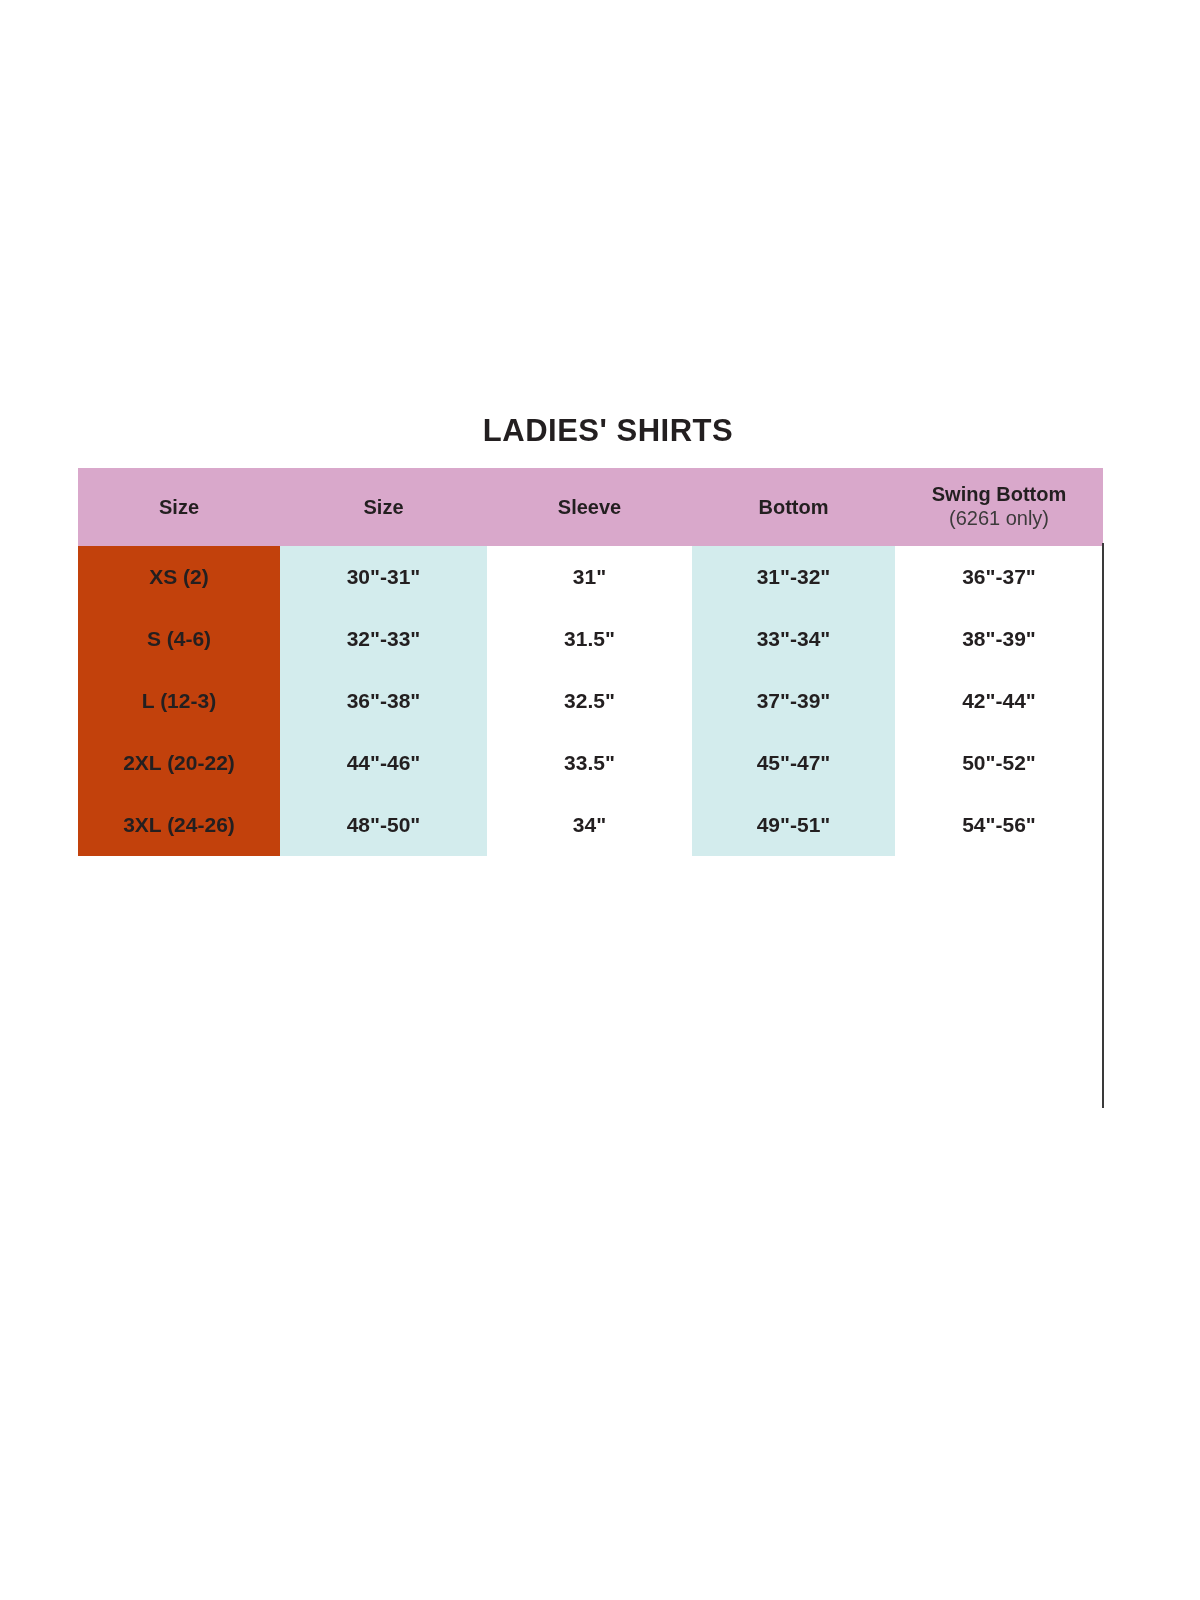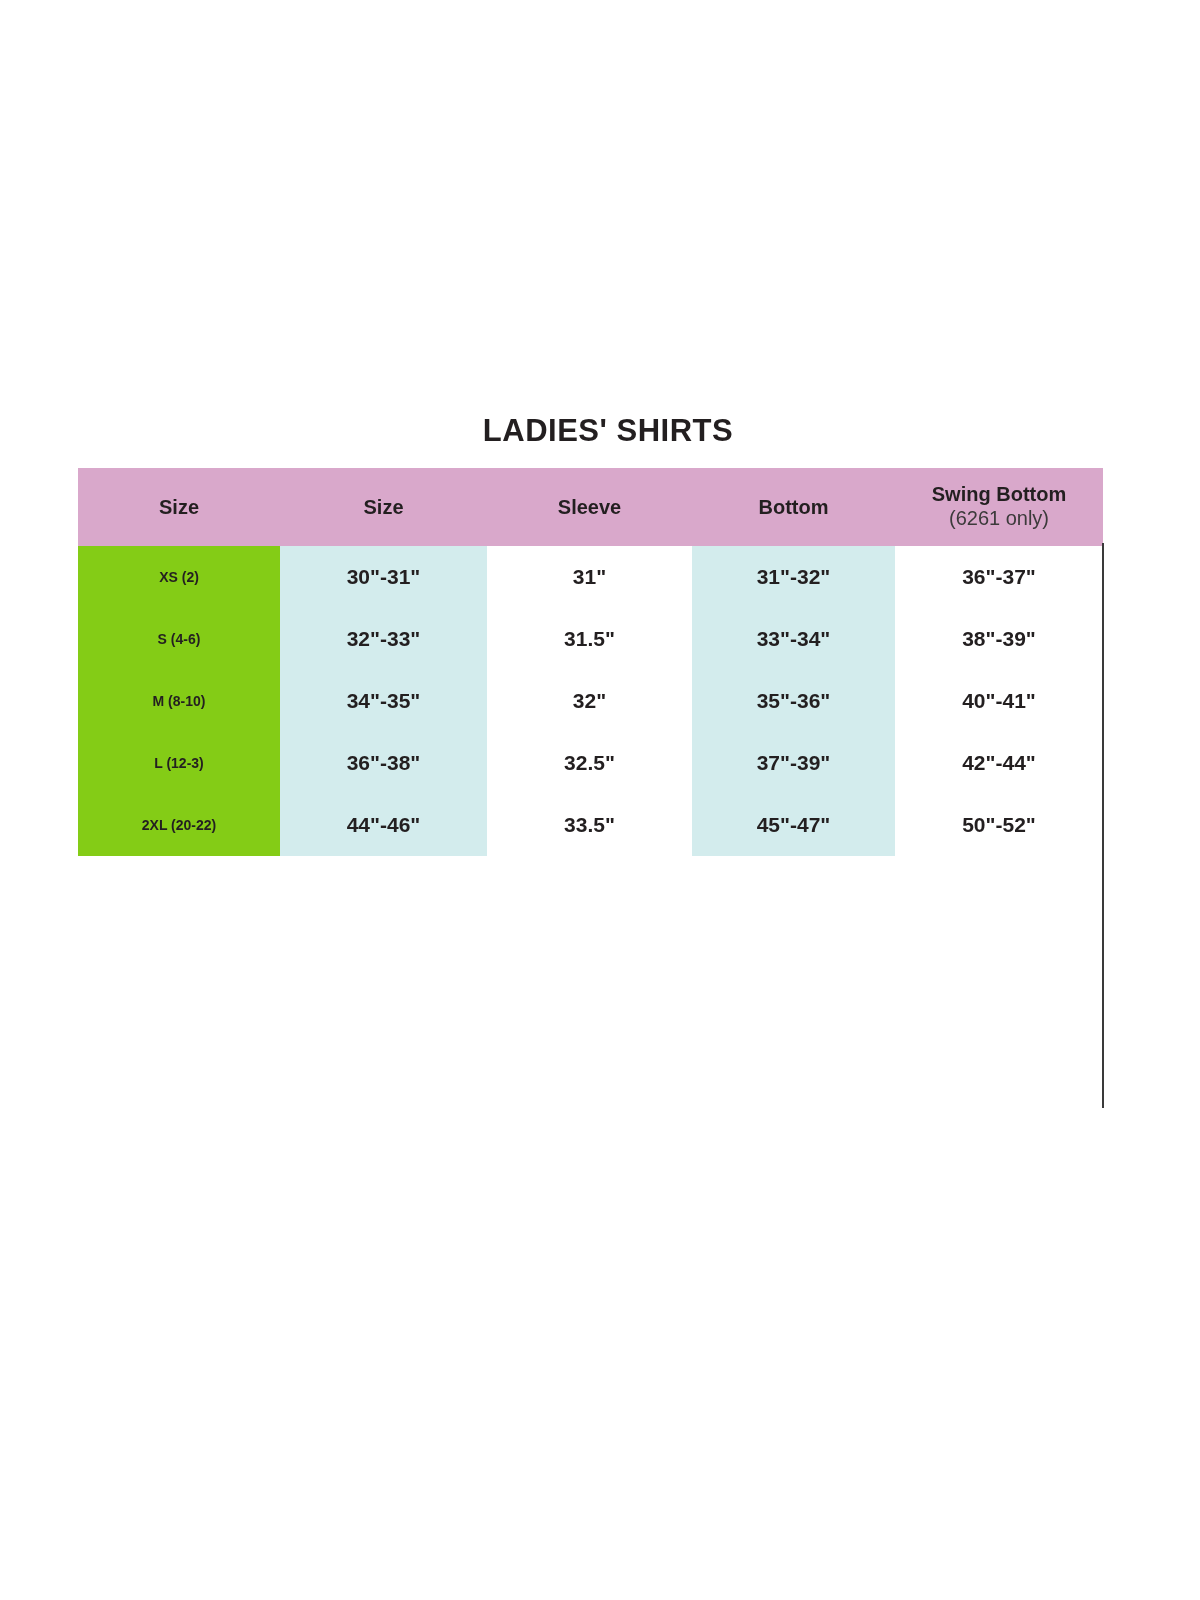--- a/index.html
+++ b/index.html
@@ -81,22 +81,22 @@
     vertical-align: middle;
     font-size: 21px;
     font-weight: bold;
     color: #231f20;
     padding: 0;
     border: none;
     background: #ffffff;
   }
 
   tbody td.size-cell {
-    background: #84cc16;
-    font-size: 14px;
+    background: #c2410c;
+    font-size: 21px;
   }
 
   tbody td.tint {
     background: #d3eced;
   }
 
   .right-rule {
     position: absolute;
     left: 1094px;
     top: 543px;
@@ -155,39 +155,39 @@
           <td>36"-37"</td>
         </tr>
         <tr>
           <td class="size-cell">S (4-6)</td>
           <td class="tint">32"-33"</td>
           <td>31.5"</td>
           <td class="tint">33"-34"</td>
           <td>38"-39"</td>
         </tr>
         <tr>
-          <td class="size-cell">M (8-10)</td>
-          <td class="tint">34"-35"</td>
-          <td>32"</td>
-          <td class="tint">35"-36"</td>
-          <td>40"-41"</td>
-        </tr>
-        <tr>
           <td class="size-cell">L (12-3)</td>
           <td class="tint">36"-38"</td>
           <td>32.5"</td>
           <td class="tint">37"-39"</td>
           <td>42"-44"</td>
         </tr>
         <tr>
           <td class="size-cell">2XL (20-22)</td>
           <td class="tint">44"-46"</td>
           <td>33.5"</td>
           <td class="tint">45"-47"</td>
           <td>50"-52"</td>
         </tr>
+        <tr>
+          <td class="size-cell">3XL (24-26)</td>
+          <td class="tint">48"-50"</td>
+          <td>34"</td>
+          <td class="tint">49"-51"</td>
+          <td>54"-56"</td>
+        </tr>
       </tbody>
     </table>
   </div>
 
   <div class="right-rule"></div>
 
 </div>
 
 </body></html>

